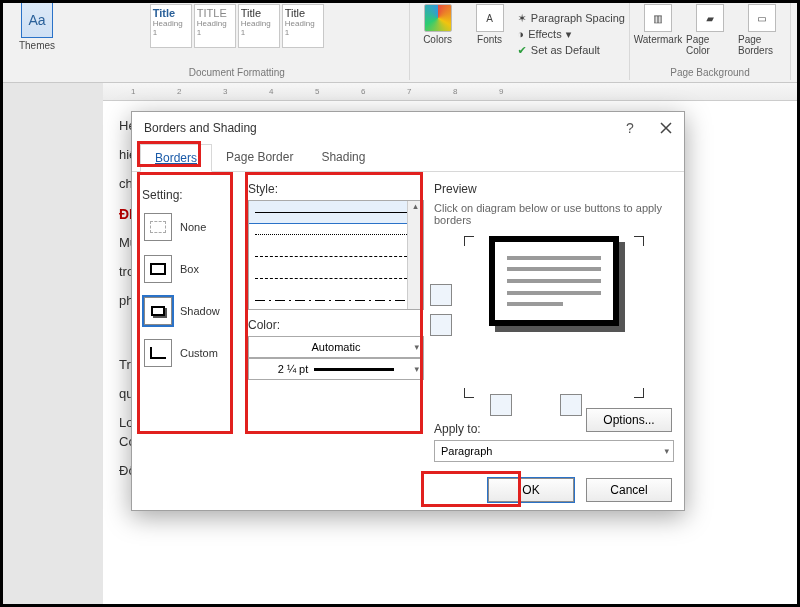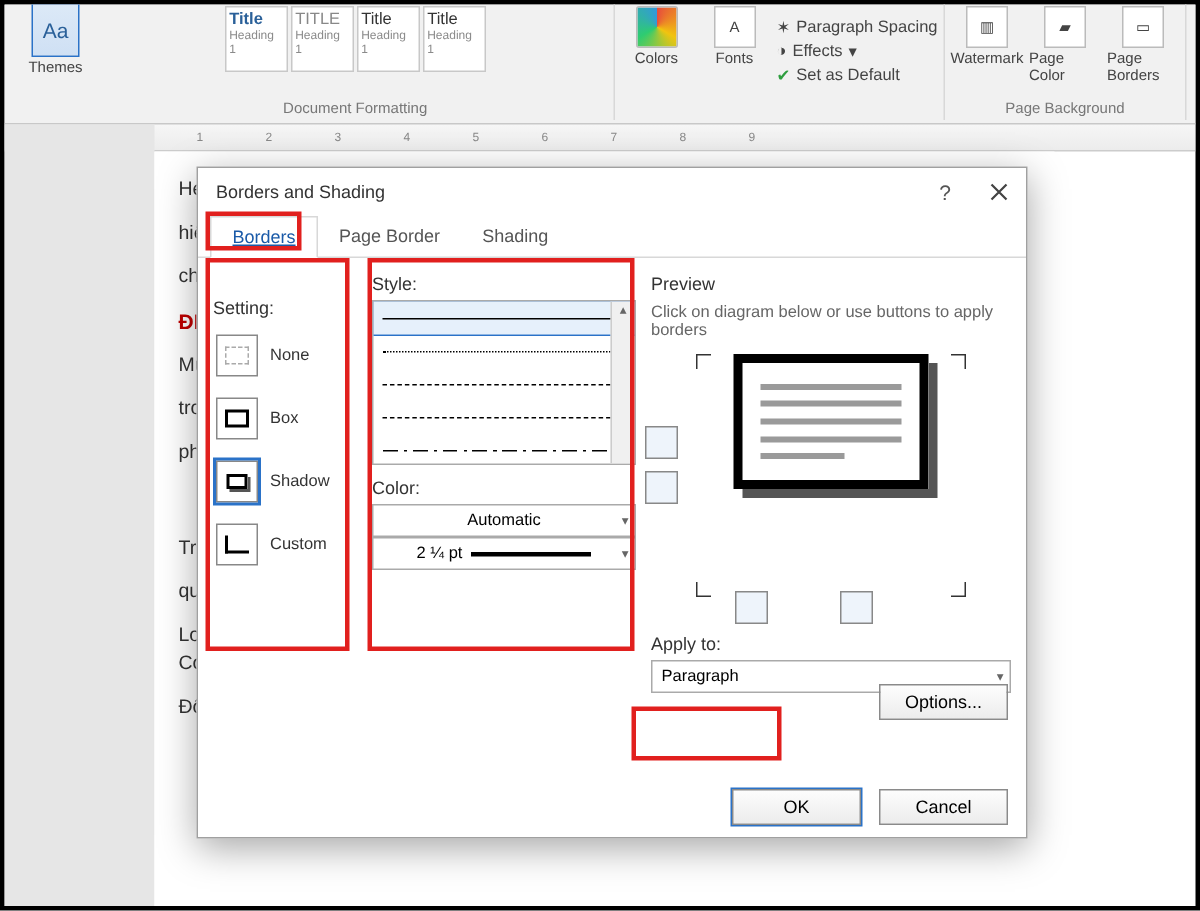--- a/index.html
+++ b/index.html
@@ -14,29 +14,29 @@
   .sq .t3 { font-size:11px; color:#333;}
   .bigbtn { display:flex; flex-direction:column; align-items:center; justify-content:flex-start; width:48px; height:60px; font-size:10px; color:#444; gap:2px;}
   .bigbtn .icb { width:28px; height:28px; border:1px solid #bbb; background:#fff; display:flex; align-items:center; justify-content:center;}
   .smallrow { font-size:11px; color:#444; display:flex; align-items:center; gap:4px; height:16px;}
   .ruler { height:18px; background:linear-gradient(#f6f6f6,#ececec); border-bottom:1px solid #ccc; font-size:8px; color:#888; display:flex; align-items:center; padding-left:128px;}
   .ruler span{ width:46px; display:inline-block;}
   .doc { position:absolute; top:98px; left:100px; width:600px; bottom:0; background:#fff; padding:16px; font-size:13px; color:#333; z-index:0; }
   .doc p { margin:0 0 10px 0; line-height:1.45; }
   .doc .hdr { color:#c00000; font-weight:bold; font-size:14px;}
   .gutter { position:absolute; top:80px; left:0; width:100px; bottom:0; background:#e6e6e6; }
-  .dialog { position:absolute; top:108px; left:128px; width:554px; height:448px; background:#fff; border:1px solid #a0a0a0; box-shadow:0 6px 24px rgba(0,0,0,.35); z-index:2; }
+  .dialog { position:absolute; top:108px; left:128px; width:554px; height:400px; background:#fff; border:1px solid #a0a0a0; box-shadow:0 6px 24px rgba(0,0,0,.35); z-index:2; }
   .dlg-title { height:32px; display:flex; align-items:center; padding:0 6px 0 12px; font-size:12px; color:#333;}
   .dlg-title .r { margin-left:auto; display:flex; align-items:center; gap:12px;}
   .xbtn { width:24px; height:24px; display:flex; align-items:center; justify-content:center; font-size:14px; color:#555;}
   .tabs { display:flex; height:28px; border-bottom:1px solid #d8d8d8; padding-left:8px; gap:0;}
   .tab { padding:6px 14px 0; font-size:12px; color:#555; position:relative;}
   .tab.active { color:#1a5aa8; border:1px solid #d8d8d8; border-bottom:1px solid #fff; margin-bottom:-1px; background:#fff;}
   .dlg-body { position:relative; padding:8px 10px; height:calc(100% - 60px - 38px); }
-  .col-setting { position:absolute; top:26px; left:10px; width:100px; height:262px; }
+  .col-setting { position:absolute; top:16px; left:10px; width:100px; height:262px; }
   .col-style { position:absolute; top:10px; left:116px; width:176px; height:262px; }
   .hgroup { font-size:12px; color:#333; margin-bottom:4px; display:block;}
   .setopt { display:flex; align-items:center; gap:8px; height:42px; font-size:11px; color:#333; padding-left:2px;}
   .setopt .sicon { width:28px; height:28px; border:1px solid #888; background:#fff; display:flex; align-items:center; justify-content:center;}
   .setopt.sel .sicon{ outline:2px solid #2a72c8; outline-offset:0;}
   .styleList { width:100%; height:110px; border:1px solid #aaa; background:#fff; overflow:hidden; position:relative;}
   .styleList .item{ height:22px; display:flex; align-items:center; padding:0 6px;}
   .styleList .item.sel{ background:#e6f0fb; outline:1px solid #2a72c8;}
   .ln-solid  { height:1px; background:#000; width:100%;}
   .ln-dot    { border-top:1px dotted #000; width:100%;}

